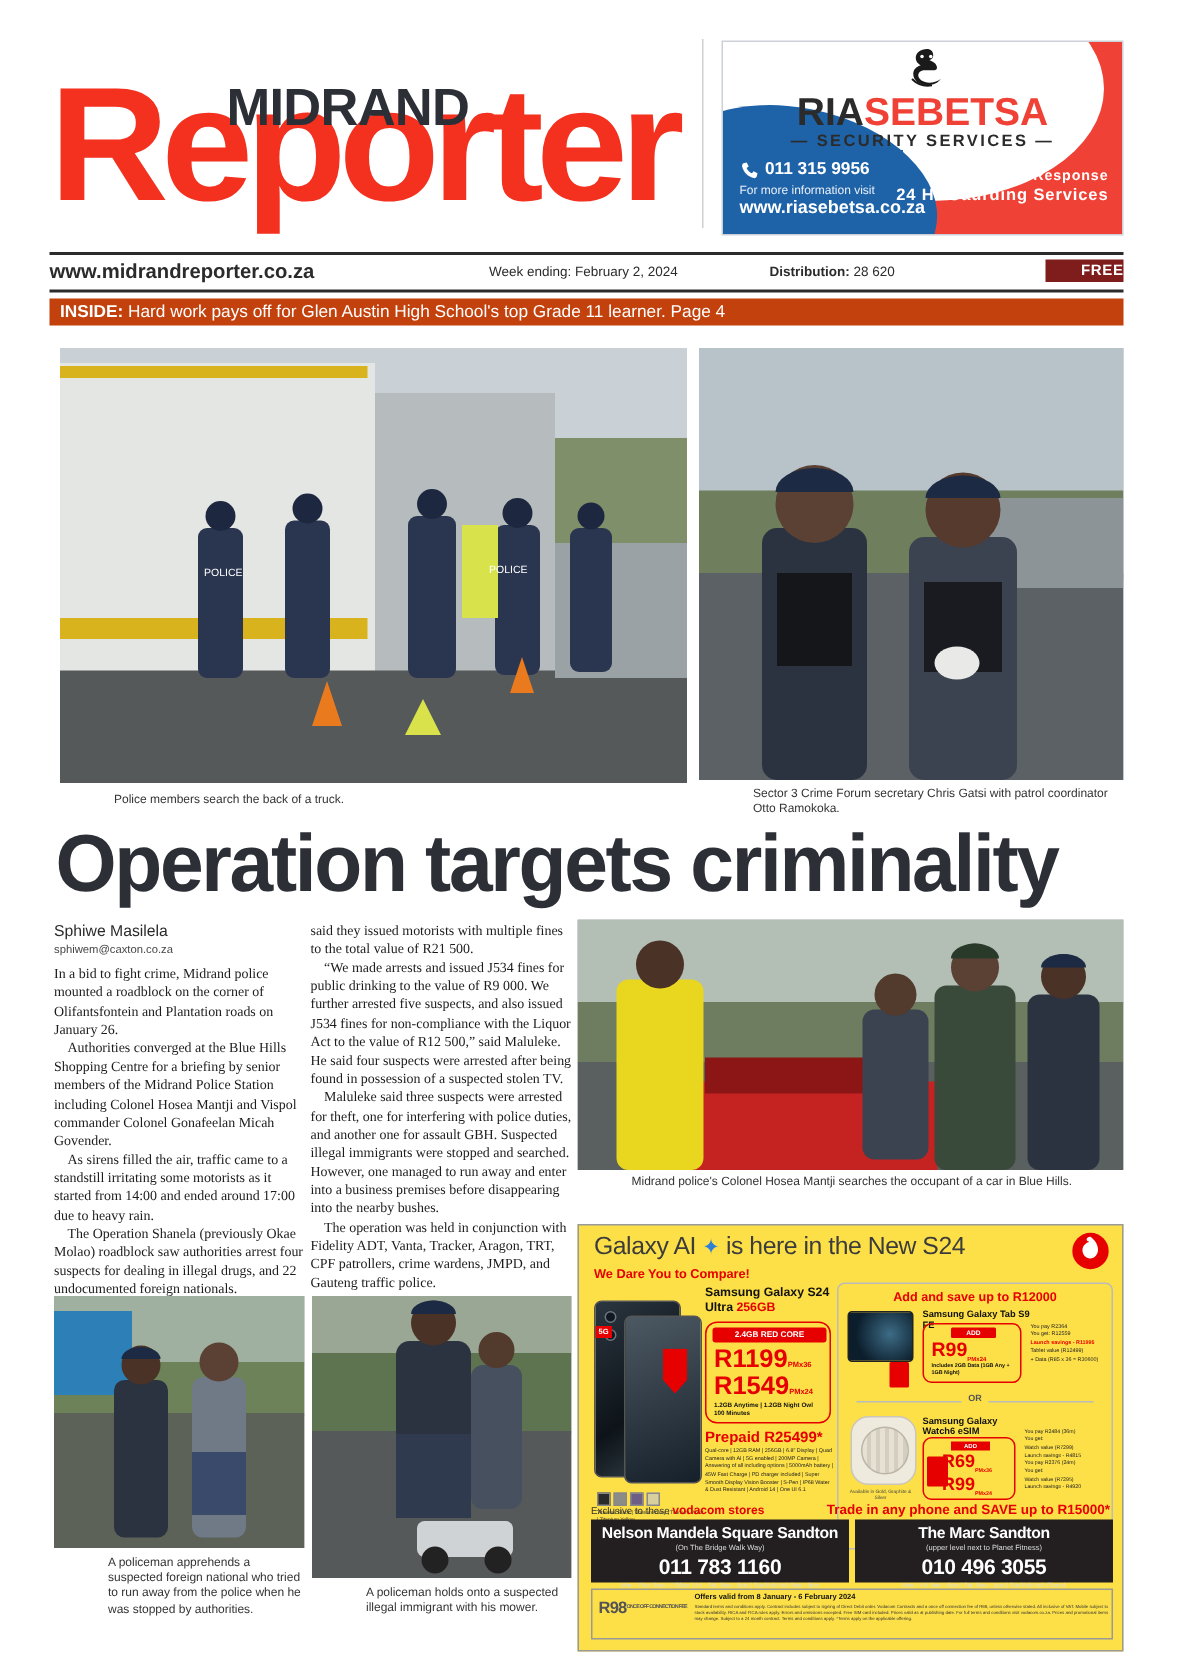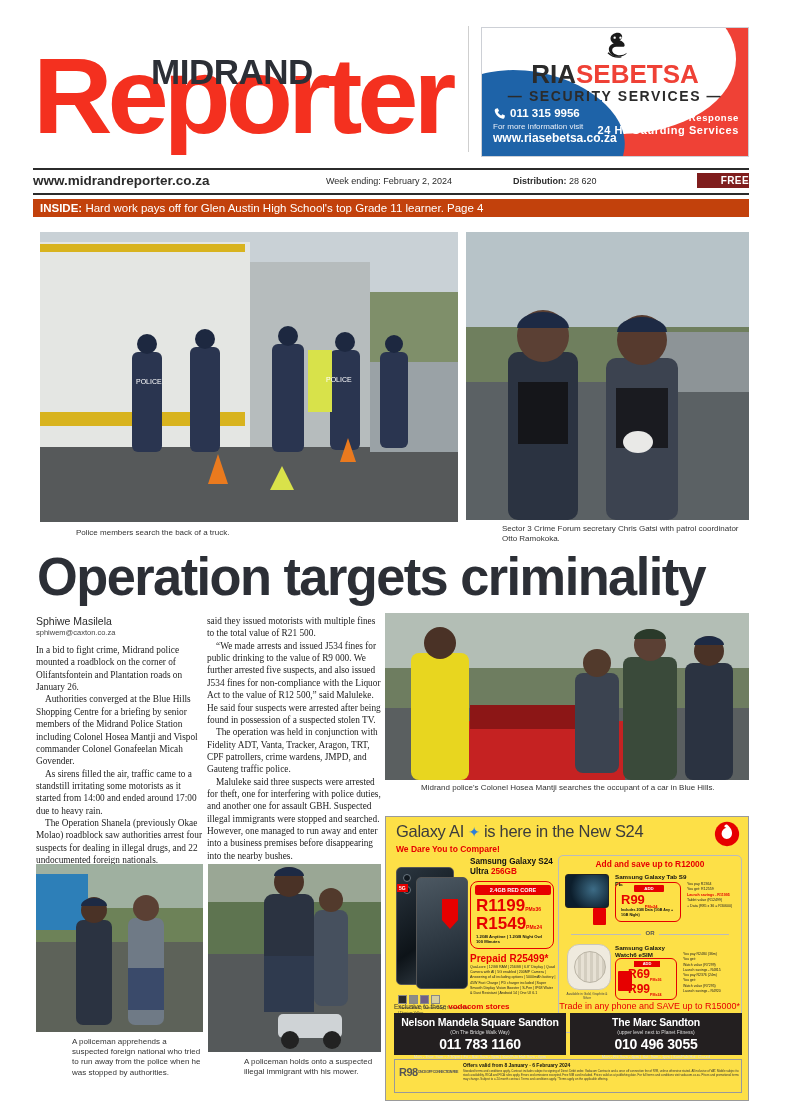--- a/index.html
+++ b/index.html
@@ -48,21 +48,21 @@
     position:absolute; left:-46px; bottom:-36px; width:190px; height:120px;
     background:#1e63a8; border-radius:50% 50% 0 0; transform:rotate(12deg);
   }
   .sec-blue2 { position:absolute; left:-10px; bottom:0; width:130px; height:56px; background:#1e63a8; }
   .cobra { position:absolute; left:119px; top:3px; width:34px; height:30px; }
   .sec-brand { position:absolute; left:0; top:33px; width:100%; text-align:center;
     font-size:26px; font-weight:bold; letter-spacing:0px; line-height:1; }
   .sec-brand .ria { color:#2b2b2b; }
   .sec-brand .seb { color:#ef4136; }
   .sec-sub { position:absolute; left:0; top:60px; width:100%; text-align:center;
-     font-size:14px; font-weight:bold; letter-spacing:1.6px; color:#2b2b2b; }
+     font-size:11px; font-weight:bold; letter-spacing:1.6px; color:#2b2b2b; }
   .sec-phone { position:absolute; left:28px; top:79px; font-size:11.5px; font-weight:bold; color:#ffffff; }
   .sec-info { position:absolute; left:11px; top:94px; font-size:8px; color:#e8eef7; }
   .sec-web { position:absolute; left:11px; top:103px; font-size:12px; font-weight:bold; color:#ffffff; }
   .sec-r1 { position:absolute; right:9px; top:84px; font-size:9.5px; font-weight:bold; color:#ffffff; letter-spacing:0.6px;}
   .sec-r2 { position:absolute; right:9px; top:96px; font-size:11px; font-weight:bold; color:#ffffff; letter-spacing:0.6px;}
   .phone-icon { position:absolute; left:11px; top:79px; width:14px; height:14px; fill:#ffffff; }
 
   
   .rule-top { position:absolute; left:33px; top:168px; width:716px; height:1.5px; background:#2b2b2b; }
   .infobar { position:absolute; left:33px; top:173px; width:716px; height:20px; }
@@ -192,21 +192,21 @@
      color:#fff; font-size:4px; font-weight:bold; text-align:center; line-height:6px;}
   .v-w1 { position:absolute; left:12px; top:9px; font-size:12px; font-weight:bold; color:#e60000; line-height:1;}
   .v-w2 { position:absolute; left:12px; top:24px; font-size:12px; font-weight:bold; color:#e60000; line-height:1;}
   .v-w1 sub, .v-w2 sub { font-size:3.6px; }
   .v-wleft { position:absolute; left:2px; top:12px; width:14px; height:20px; background:#e60000; border-radius:1px;}
   .v-wdetail { position:absolute; left:124px; top:96px; width:58px; font-size:3.5px; line-height:1.5; color:#222;}
   .v-wcolors { position:absolute; left:4px; top:136px; width:48px; font-size:3.2px; color:#444; text-align:center;}
 
   .v-excl { position:absolute; left:8px; top:185px; font-size:6.5px; color:#333; }
   .v-excl b { color:#e60000; font-size:8px; }
-  .v-trade { position:absolute; right:8px; top:184px; font-size:9px; font-weight:normal; color:#e60000; }
+  .v-trade { position:absolute; right:8px; top:184px; font-size:9px; font-weight:bold; color:#e60000; }
 
   .v-store { position:absolute; top:196px; height:42px; background:#231f20; color:#fff; text-align:center;}
   .v-store.s1 { left:8px; width:172px; }
   .v-store.s2 { left:184px; width:172px; }
   .v-sname { margin-top:3px; font-size:10.5px; font-weight:bold; letter-spacing:-0.2px; }
   .v-sloc { font-size:5px; color:#ddd; margin-top:1px; }
   .v-stel { font-size:14px; font-weight:bold; margin-top:1px; letter-spacing:-0.2px;}
   .v-shrs { font-size:4px; color:#ddd; margin-top:2px; }
 
   .v-foot { position:absolute; left:8px; top:242px; width:348px; height:34px; border:1px solid #999;}
@@ -342,22 +342,22 @@
   <div class="col colA">
     <p class="first">In a bid to fight crime, Midrand police mounted a roadblock on the corner of Olifantsfontein and Plantation roads on January 26.</p>
     <p>Authorities converged at the Blue Hills Shopping Centre for a briefing by senior members of the Midrand Police Station including Colonel Hosea Mantji and Vispol commander Colonel Gonafeelan Micah Govender.</p>
     <p>As sirens filled the air, traffic came to a standstill irritating some motorists as it started from 14:00 and ended around 17:00 due to heavy rain.</p>
     <p>The Operation Shanela (previously Okae Molao) roadblock saw authorities arrest four suspects for dealing in illegal drugs, and 22 undocumented foreign nationals.</p>
     <p>Midrand police's social crime coordinator Constable Thabo Maluleke</p>
   </div>
   <div class="col colB">
     <p class="first">said they issued motorists with multiple fines to the total value of R21 500.</p>
     <p>“We made arrests and issued J534 fines for public drinking to the value of R9 000. We further arrested five suspects, and also issued J534 fines for non-compliance with the Liquor Act to the value of  R12 500,” said Maluleke. He said four suspects were arrested after being found in possession of a suspected stolen TV.</p>
+    <p>Maluleke said three suspects were arrested for theft, one for interfering with police duties, and another one for assault GBH. Suspected illegal immigrants were stopped and searched. However, one managed to run away and enter into a business premises before disappearing into the nearby bushes.</p>
     <p>The operation was held in conjunction with Fidelity ADT, Vanta, Tracker, Aragon, TRT, CPF patrollers, crime wardens, JMPD, and Gauteng traffic police.</p>
-    <p>Maluleke said three suspects were arrested for theft, one for interfering with police duties, and another one for assault GBH. Suspected illegal immigrants were stopped and searched. However, one managed to run away and enter into a business premises before disappearing into the nearby bushes.</p>
   </div>
 
   <div class="photo ph3">
     <svg viewBox="0 0 364 167" preserveAspectRatio="none" style="width:100%;height:100%">
       <rect width="364" height="167" fill="#8f9a92"></rect>
       <rect width="364" height="60" fill="#b3beb5"></rect>
       <rect y="55" width="364" height="40" fill="#6e7d60"></rect>
       <rect y="95" width="364" height="72" fill="#5a5f60"></rect>
       <rect x="60" y="108" width="180" height="59" fill="#c52222"></rect>
       <rect x="85" y="92" width="110" height="24" fill="#8c1616"></rect>

